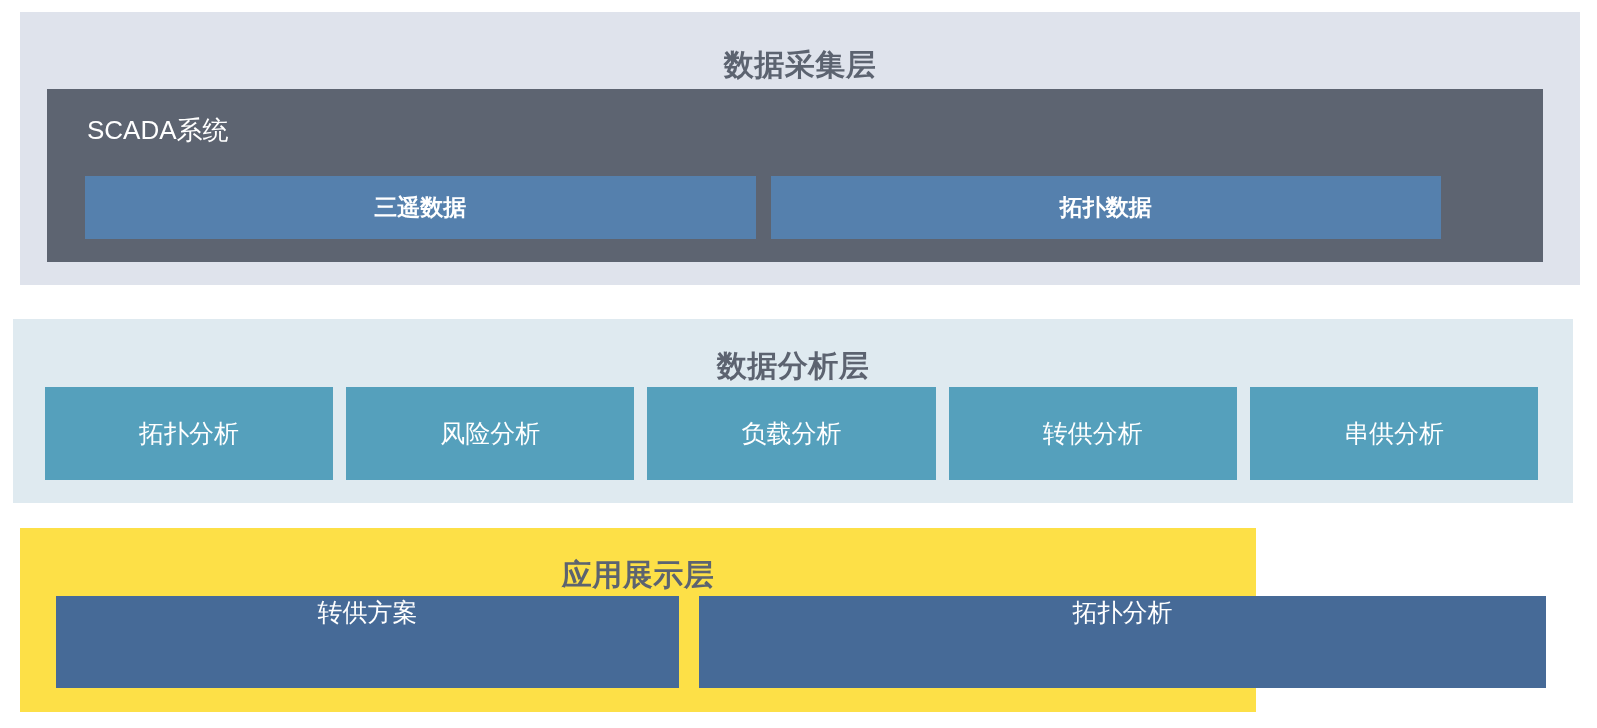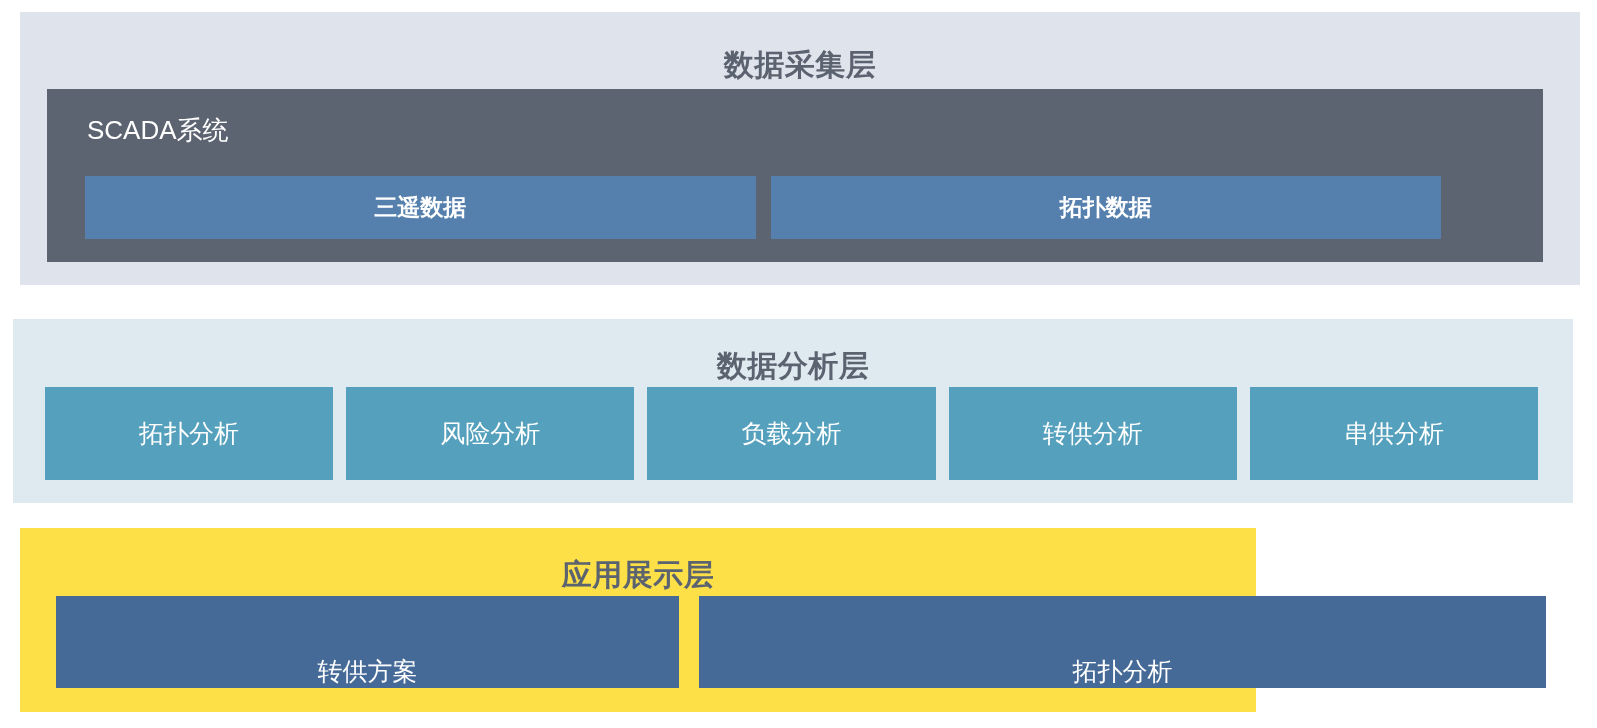--- a/index.html
+++ b/index.html
@@ -143,21 +143,21 @@
     left: 36px;
     top: 68px;
     width: 1490px;
     height: 92px;
     display: flex;
     gap: 20px;
   }
   .app-item {
     background: #466a97;
     display: flex;
-    align-items: flex-end;
+    align-items: flex-start;
     justify-content: center;
     color: #ffffff;
     font-size: 25px;
     font-weight: normal;
   }
   .app-item.span-1 { flex: 1 1 0; }
   .app-item.span-2 { flex: 1.36 1 0; }
 </style>
 </head>
 <body>

